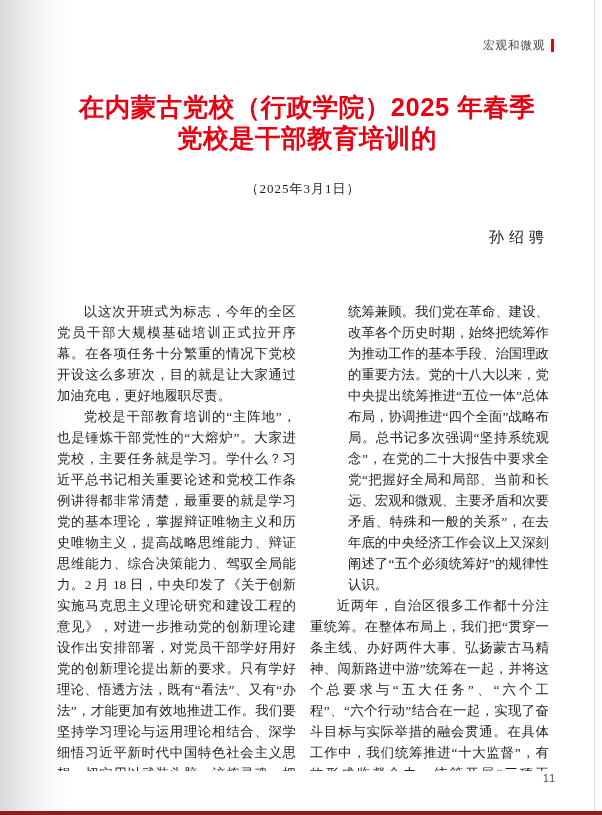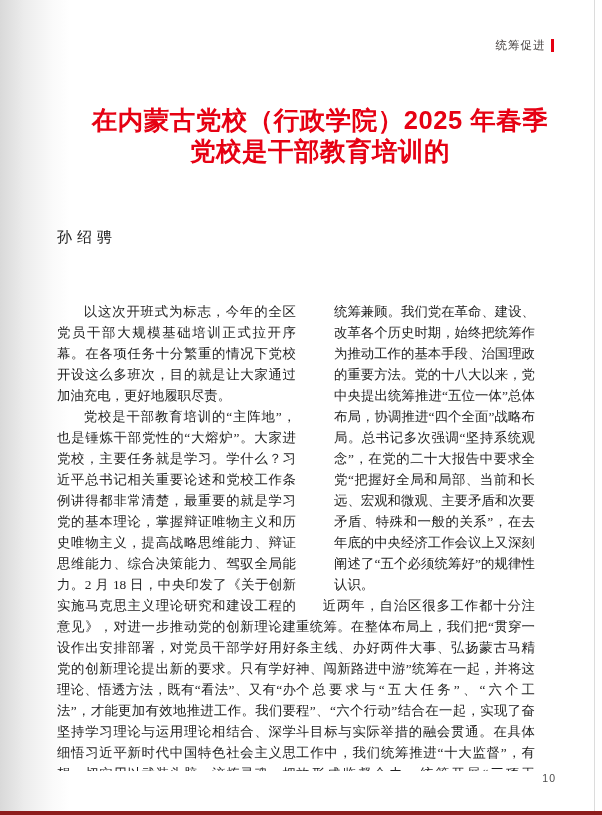--- a/index.html
+++ b/index.html
@@ -31,40 +31,40 @@
     display: flex; align-items: center;
   }
   .red-bar {
     display: inline-block; width: 3.5px; height: 13px;
     margin-left: 5px; background: #e60012;
   }
 
   
   .title {
     position: absolute; top: 88px; left: 57px; width: 492px;
-    margin: 17px; text-align: center;
+    margin: 4px; text-align: center;
     font-family: "Liberation Sans", sans-serif;
     font-weight: bold; font-size: 25.5px; line-height: 31px;
     color: #e60113; letter-spacing: 0.5px;
   }
   .title .tl { display: block; }
 
   .date {
     position: absolute; top: 180px; left: 57px; width: 492px;
     text-align: center; font-size: 13px; color: #1c1c1c; letter-spacing: 1px;
   }
   .author {
     position: absolute; top: 228px; left: 57px; width: 492px;
-    text-align: left; font-size: 15px; color: #1c1c1c; letter-spacing: 5px;
+    text-align: right; font-size: 15px; color: #1c1c1c; letter-spacing: 5px;
   }
 
   
   .columns {
     position: absolute; top: 301px; left: 57px; width: 492px; height: 470px;
-    display: flex; 
+    display: flex; gap: 14px;
   }
   .col {
     width: 239px;
     font-size: 13.4px; line-height: 21px; color: #1f1f1f;
     text-align: justify; text-justify: inter-ideograph;
     overflow: hidden;
   }
   .col p { margin: 0; text-indent: 2em; }
   .col p.no-indent { text-indent: 0; margin-left: 38px; }
 
@@ -80,38 +80,39 @@
   }
 </style>
 </head>
 <body>
 
 <div class="page">
   <div class="spine-shadow"></div>
   <div class="page-edge"></div>
 
   <div class="section-tab">
-    <span>统筹促进</span>
+    <span>宏观和微观</span>
     <span class="red-bar"></span>
   </div>
 
   <h1 class="title">
     <span class="tl">在内蒙古党校（行政学院）2025 年春季</span>
     <span class="tl">党校是干部教育培训的</span>
   </h1>
 
+  <div class="date">（2025年3月1日）</div>
   <div class="author">孙绍骋</div>
 
   <div class="columns">
     <div class="col">
       <p>以这次开班式为标志，今年的全区党员干部大规模基础培训正式拉开序幕。在各项任务十分繁重的情况下党校开设这么多班次，目的就是让大家通过加油充电，更好地履职尽责。</p>
       <p>党校是干部教育培训的“主阵地”，也是锤炼干部党性的“大熔炉”。大家进党校，主要任务就是学习。学什么？习近平总书记相关重要论述和党校工作条例讲得都非常清楚，最重要的就是学习党的基本理论，掌握辩证唯物主义和历史唯物主义，提高战略思维能力、辩证思维能力、综合决策能力、驾驭全局能力。2 月 18 日，中央印发了《关于创新实施马克思主义理论研究和建设工程的意见》，对进一步推动党的创新理论建设作出安排部署，对党员干部学好用好党的创新理论提出新的要求。只有学好理论、悟透方法，既有“看法”、又有“办法”，才能更加有效地推进工作。我们要坚持学习理论与运用理论相结合、深学细悟习近平新时代中国特色社会主义思想，切实用以武装头脑、淬炼灵魂，把马克思主义“真经”转化为指导工作学习生活、推动事业发展的强大思想武器。我讲四个问题。</p>
 
     </div>
     <div class="col">
       <p class="no-indent">统筹兼顾。我们党在革命、建设、改革各个历史时期，始终把统筹作为推动工作的基本手段、治国理政的重要方法。党的十八大以来，党中央提出统筹推进“五位一体”总体布局，协调推进“四个全面”战略布局。总书记多次强调“坚持系统观念”，在党的二十大报告中要求全党“把握好全局和局部、当前和长远、宏观和微观、主要矛盾和次要矛盾、特殊和一般的关系”，在去年底的中央经济工作会议上又深刻阐述了“五个必须统筹好”的规律性认识。</p>
       <p>近两年，自治区很多工作都十分注重统筹。在整体布局上，我们把“贯穿一条主线、办好两件大事、弘扬蒙古马精神、闯新路进中游”统筹在一起，并将这个总要求与“五大任务”、“六个工程”、“六个行动”结合在一起，实现了奋斗目标与实际举措的融会贯通。在具体工作中，我们统筹推进“十大监督”，有效形成监督合力；统筹开展“三项工作”，节约基层人力物力；统筹责任单位、所属地区、行业领导，形成巡视整改“一条线”机制；统筹促进“两代表一委员”常态化履职，引导代表委员更好发挥作用；统筹党员干部作风建设和社会风气治理，以优良党风政风带动社风民风向上向善；统筹北疆文化建设和国家通用语言文字推行等，一体贯彻铸牢中华民族共</p>
     </div>
   </div>
 
-  <div class="folio">10</div>
+  <div class="folio">11</div>
   <div class="bottom-rule"></div>
 </div>
 
 </body></html>

